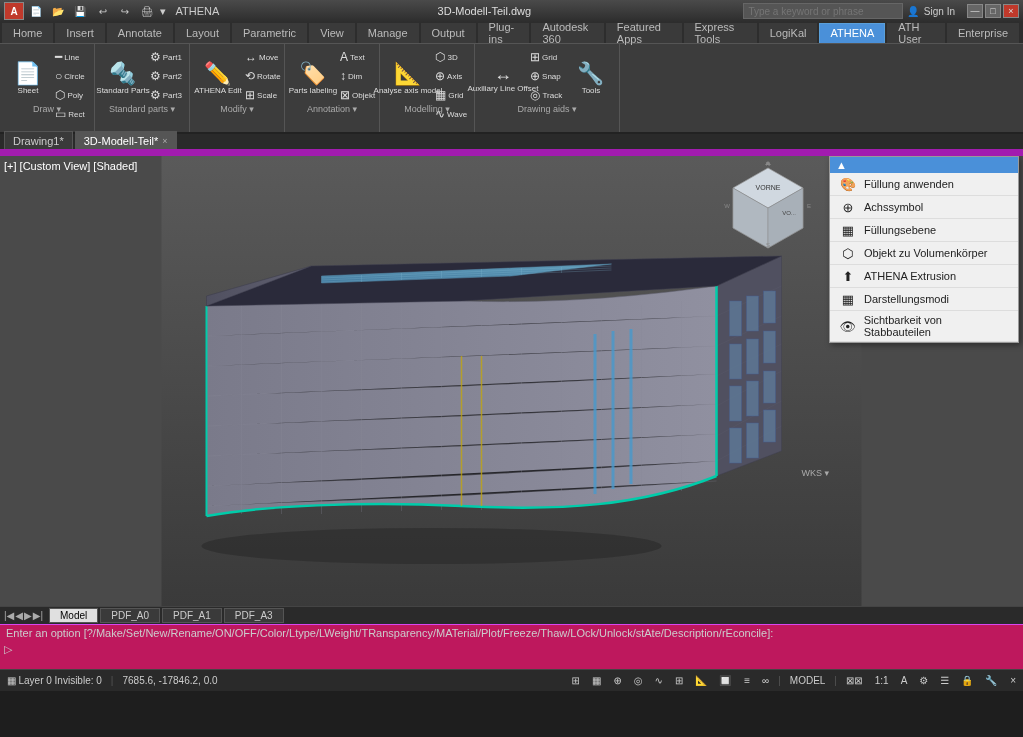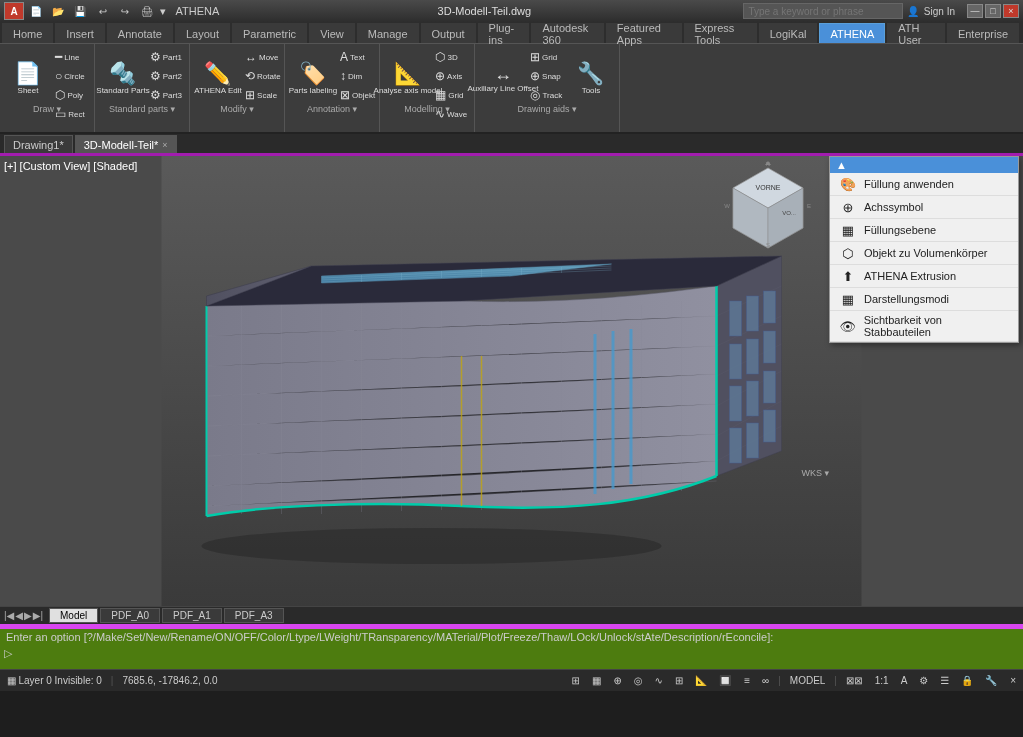--- a/index.html
+++ b/index.html
@@ -24,21 +24,21 @@
     .logo-btn { width: 20px; height: 18px; background: #c0392b; color: white; font-weight: bold; font-size: 10px; display: flex; align-items: center; justify-content: center; border: 1px solid #888; cursor: pointer; }
     .qa-btn { width: 18px; height: 18px; display: flex; align-items: center; justify-content: center; color: #ccc; font-size: 10px; cursor: pointer; border: 1px solid transparent; }
     #qa-app-name { color: #ccc; font-size: 11px; padding: 0 6px; }
     #search-box { background: #555; border: 1px solid #666; color: #ccc; padding: 1px 4px; font-size: 10px; width: 160px; height: 16px; }
 
     
     #ribbon-tabs {
       height: 22px;
       background: #2d2d2d;
       display: flex;
-      align-items: flex-end;
+      align-items: center;
       padding: 0 2px;
       border-bottom: 1px solid #555;
     }
     .ribbon-tab {
       padding: 3px 10px;
       font-size: 11px;
       color: #bbb;
       cursor: pointer;
       border: 1px solid transparent;
       border-bottom: none;
@@ -122,21 +122,21 @@
     .ribbon-btn-small .icon { font-size: 12px; }
     .small-btn-col { display: flex; flex-direction: column; gap: 1px; }
 
     
     #drawing-tabs {
       height: 22px;
       background: #2a2a2a;
       display: flex;
       align-items: flex-end;
       padding: 0 4px;
-      border-bottom: 3px solid #a21caf;
+      border-bottom: 7px solid #a21caf;
     }
     .drawing-tab {
       padding: 2px 8px;
       font-size: 11px;
       color: #ccc;
       cursor: pointer;
       background: #3a3a3a;
       border: 1px solid #555;
       border-bottom: none;
       margin-right: 2px;
@@ -237,22 +237,22 @@
       display: flex;
       align-items: center;
     }
     .model-tab.active { background: #e0e0e0; color: #000; }
     #nav-arrows { display: flex; align-items: center; color: #aaa; font-size: 10px; gap: 1px; padding-right: 4px; }
     .nav-arr { cursor: pointer; color: #aaa; font-size: 10px; }
 
     
     #command-area {
       height: 45px;
-      background: #4d7c0f;
-      border-top: 5px solid #d946ef;
+      background: #be185d;
+      border-top: 1px solid #d946ef;
     }
     #command-line {
       padding: 2px 6px;
       font-size: 11px;
       color: #ccc;
     }
     #command-input-row {
       display: flex;
       align-items: center;
       padding: 2px 4px;

